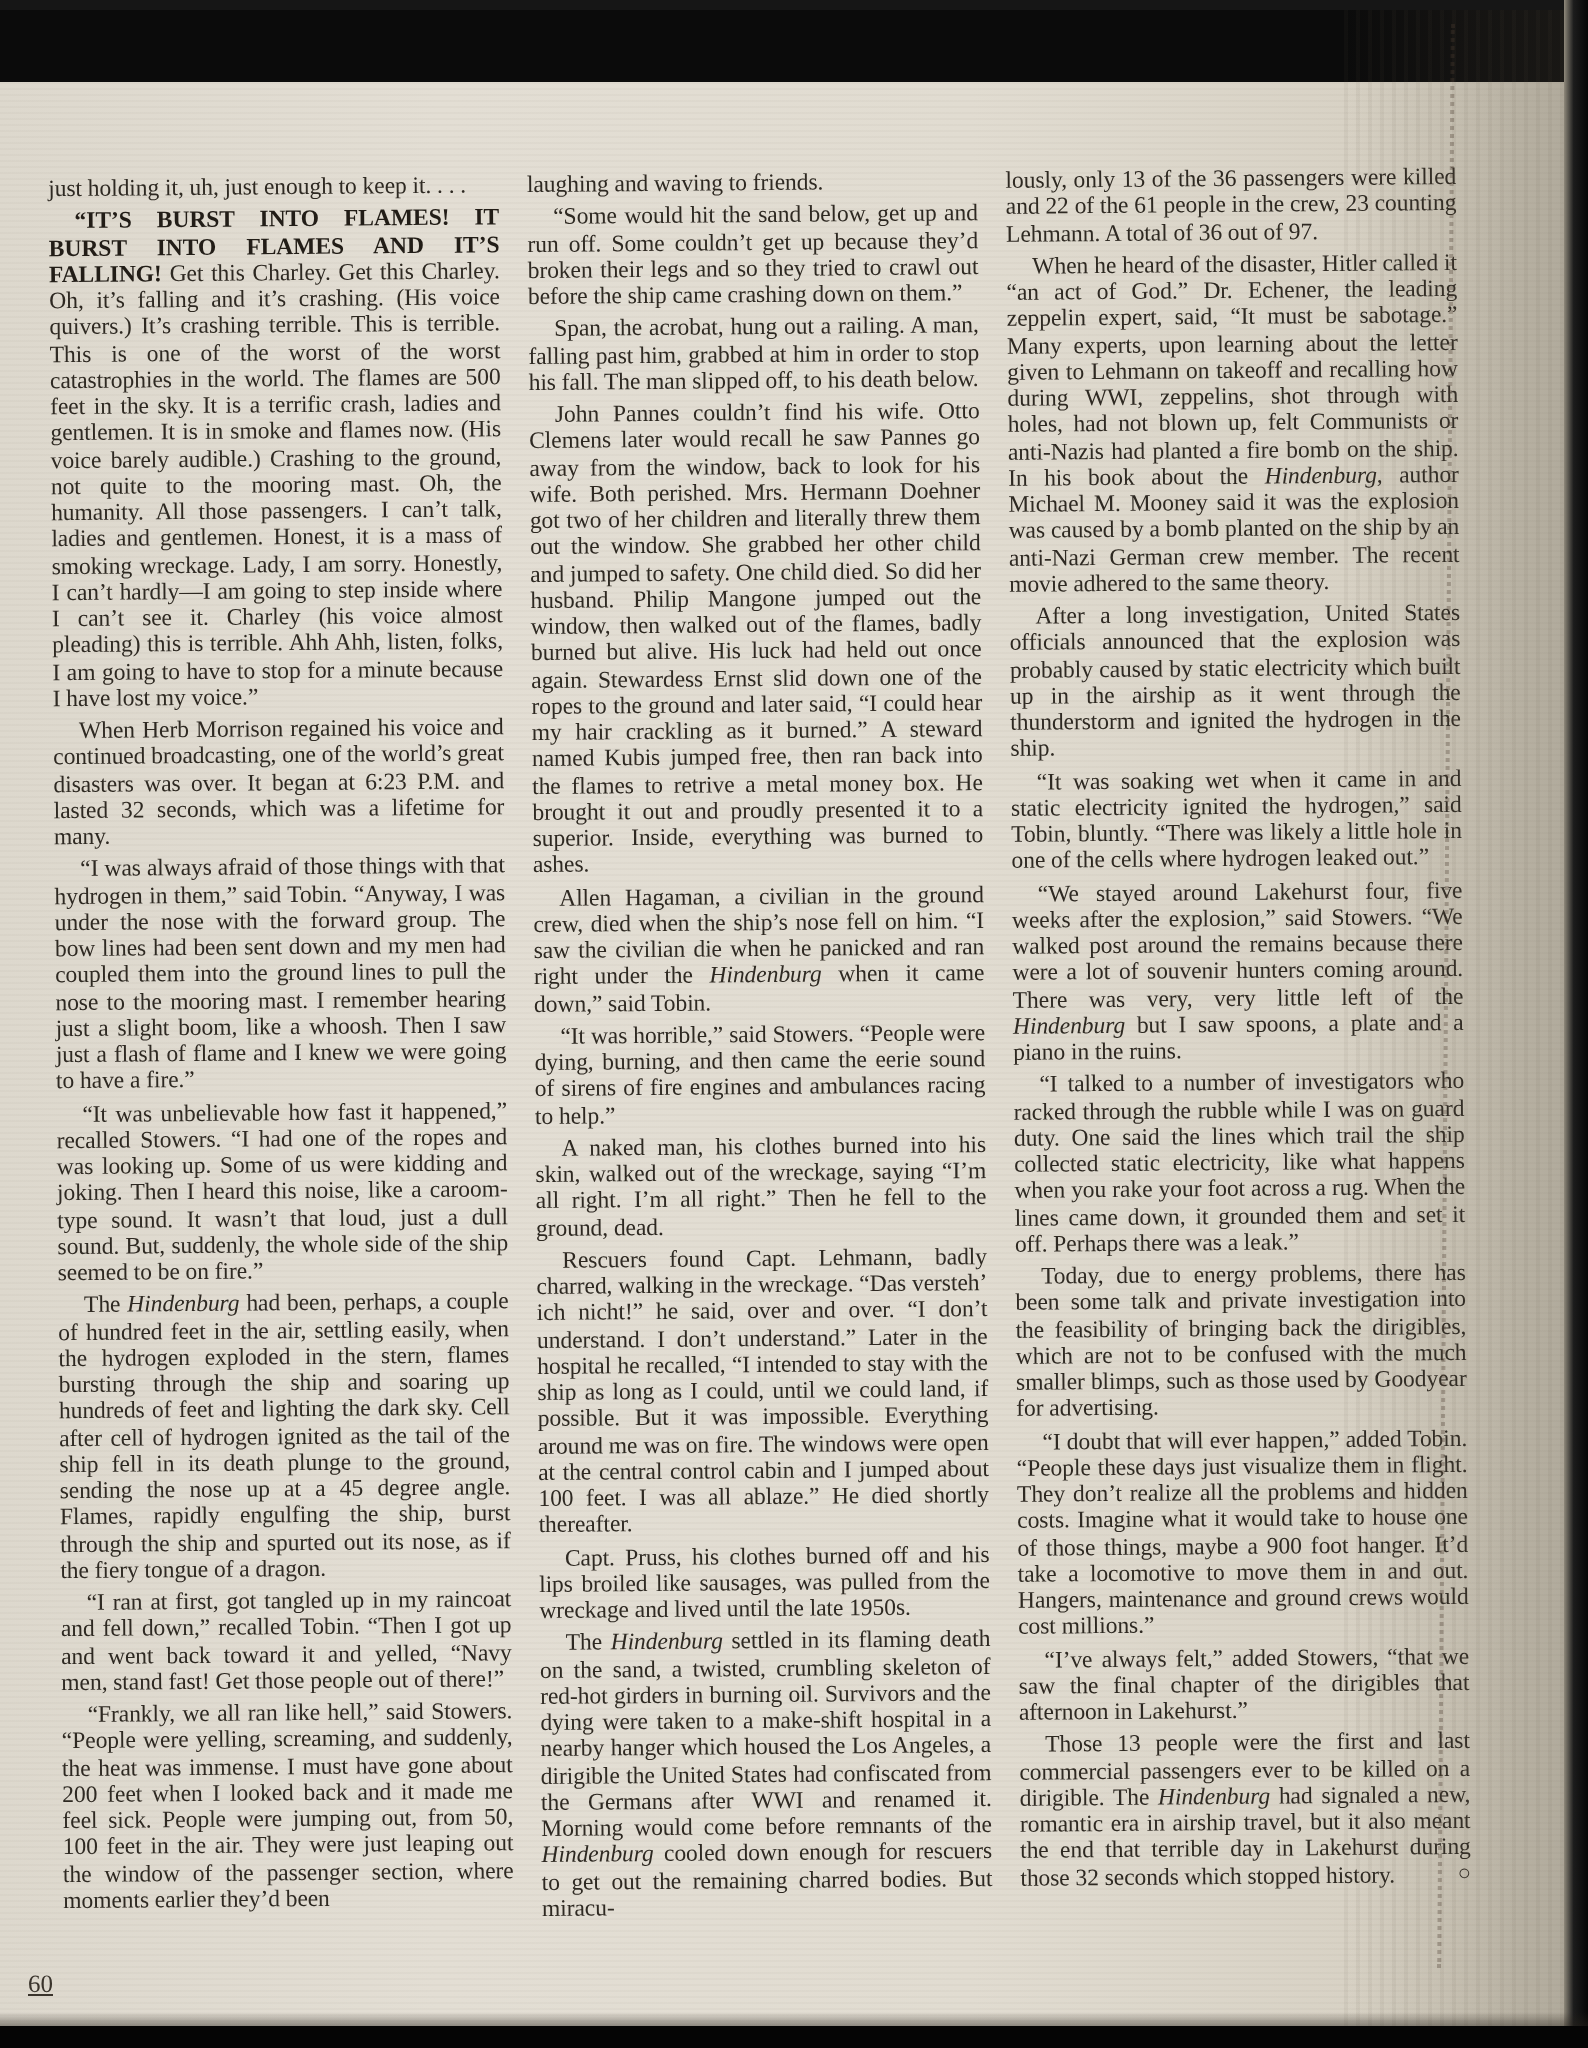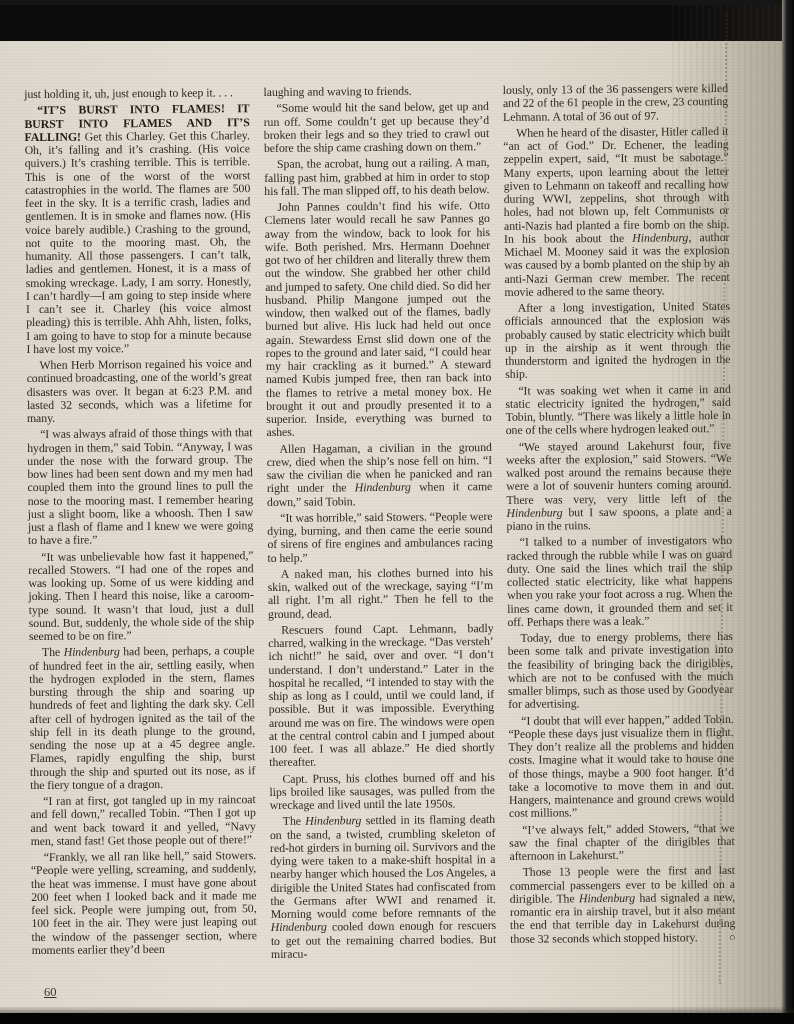--- a/index.html
+++ b/index.html
@@ -46,21 +46,21 @@
     flex:1 1 0;min-width:0;
     color:#2e2922;font-size:11.8px;line-height:13.25px;
     text-align:justify;letter-spacing:-0.05px;
   }
   .para{margin:0 0 3px 0;}
   .para.indent{text-indent:13px;}
   .b{font-weight:bold;color:#221d17;}
   .i{font-style:italic;}
   .endmark{float:right;font-size:11px;line-height:13px;}
   .page-number{
-    position:absolute;left:44px;bottom:13px;
+    position:absolute;left:14px;bottom:13px;
     color:#3a342c;font-size:12.5px;text-decoration:underline;
   }
 </style>
 </head>
 <body>
 
 <div class="scan">
   <div class="paper">
     <div class="page-inner">
       <div class="col">

